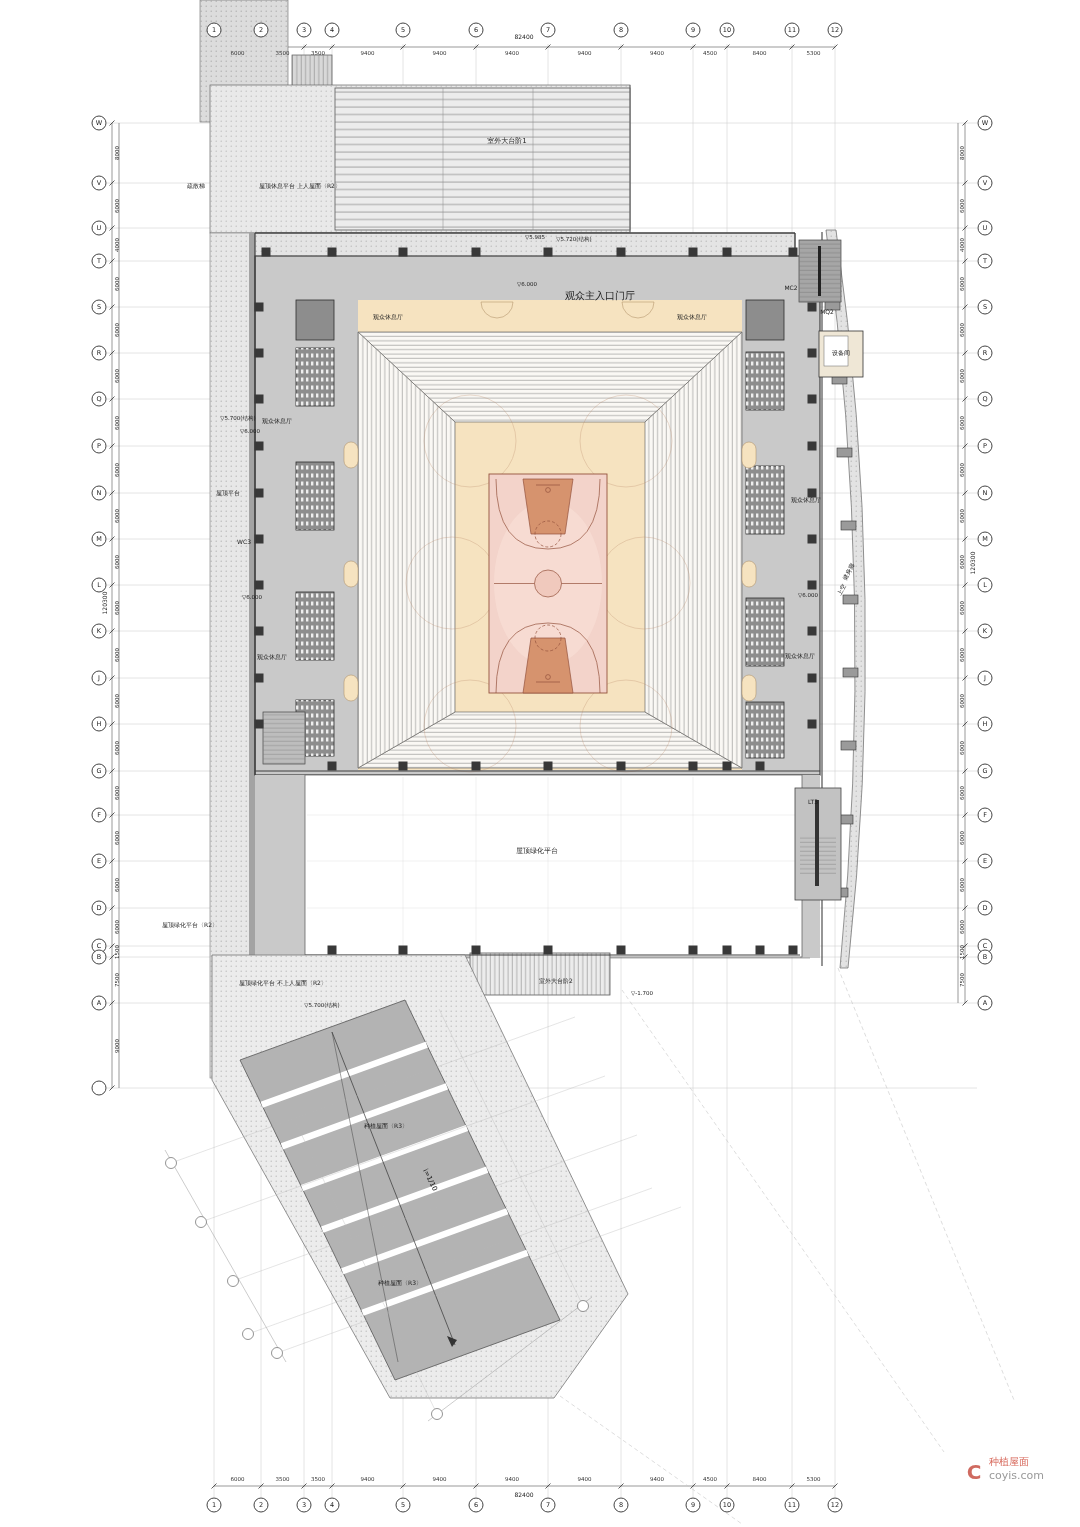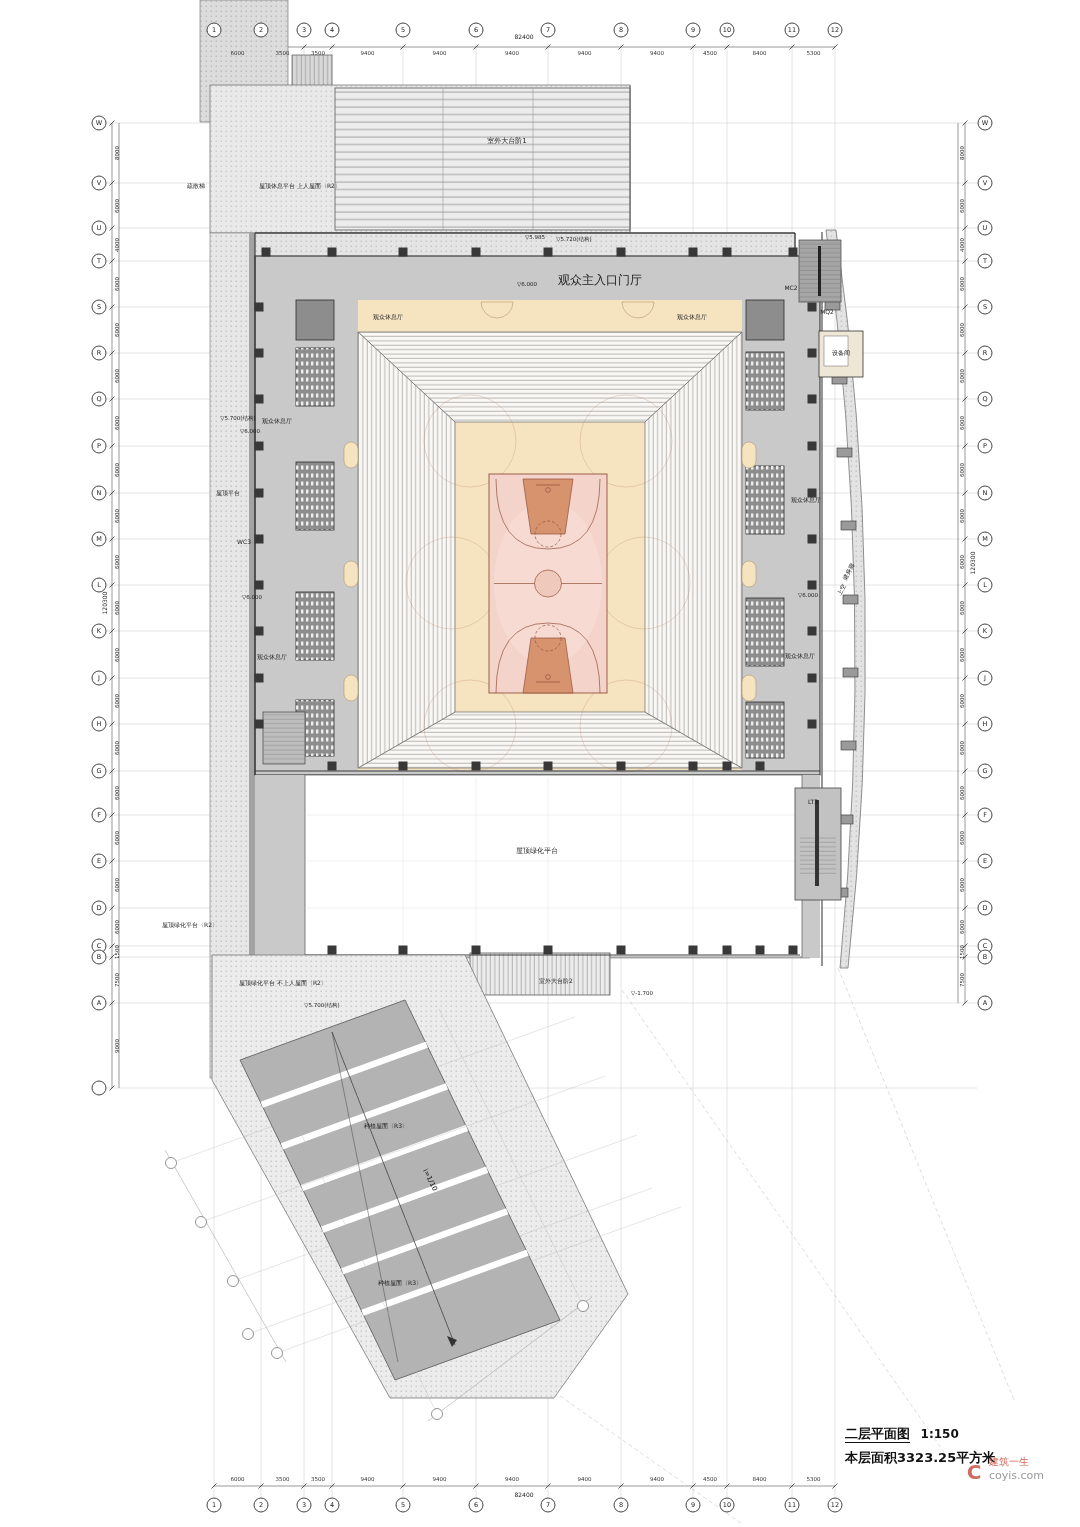--- a/index.html
+++ b/index.html
@@ -530,21 +530,21 @@
       <div class="dim rot" style="left: 117px; top: 927px;">6000</div>
       <div class="dim rot" style="left: 962px; top: 927px;">6000</div>
       <div class="dim rot" style="left: 117px; top: 951.5px;">1500</div>
       <div class="dim rot" style="left: 962px; top: 951.5px;">1500</div>
       <div class="dim rot" style="left: 117px; top: 980px;">7500</div>
       <div class="dim rot" style="left: 962px; top: 980px;">7500</div>
       <div class="dim rot" style="left: 117px; top: 1045.5px;">9000</div>
     </div>
   <div id="labels" class="layer">
       <div class="lab" style="left: 507px; top: 141px; font-size: 7px; transform: translate(-50%, -50%) rotate(0deg);">室外大台阶1</div>
-      <div class="lab" style="left: 600px; top: 280px; font-size: 12px; transform: translate(-50%, -50%) rotate(0deg);">观众主入口门厅</div>
+      <div class="lab" style="left: 600px; top: 296px; font-size: 10px; transform: translate(-50%, -50%) rotate(0deg);">观众主入口门厅</div>
       <div class="lab" style="left: 388px; top: 317px; font-size: 6px; transform: translate(-50%, -50%) rotate(0deg);">观众休息厅</div>
       <div class="lab" style="left: 692px; top: 317px; font-size: 6px; transform: translate(-50%, -50%) rotate(0deg);">观众休息厅</div>
       <div class="lab" style="left: 277px; top: 421px; font-size: 6px; transform: translate(-50%, -50%) rotate(0deg);">观众休息厅</div>
       <div class="lab" style="left: 272px; top: 657px; font-size: 6px; transform: translate(-50%, -50%) rotate(0deg);">观众休息厅</div>
       <div class="lab" style="left: 806px; top: 500px; font-size: 6px; transform: translate(-50%, -50%) rotate(0deg);">观众休息厅</div>
       <div class="lab" style="left: 800px; top: 656px; font-size: 6px; transform: translate(-50%, -50%) rotate(0deg);">观众休息厅</div>
       <div class="lab" style="left: 300px; top: 186px; font-size: 6px; transform: translate(-50%, -50%) rotate(0deg);">屋顶休息平台 上人屋面〈R2〉</div>
       <div class="lab" style="left: 196px; top: 186px; font-size: 6px; transform: translate(-50%, -50%) rotate(0deg);">疏散梯</div>
       <div class="lab" style="left: 228px; top: 493px; font-size: 6px; transform: translate(-50%, -50%) rotate(0deg);">屋顶平台</div>
       <div class="lab" style="left: 244px; top: 541px; font-size: 6px; transform: translate(-50%, -50%) rotate(0deg);">WC3</div>
@@ -570,29 +570,22 @@
       <div class="lab" style="left: 808px; top: 595px; font-size: 5.5px; transform: translate(-50%, -50%) rotate(0deg);">▽6.000</div>
       <div class="lab" style="left: 642px; top: 993px; font-size: 5.5px; transform: translate(-50%, -50%) rotate(0deg);">▽-1.700</div>
       <div class="lab" style="left: 322px; top: 1005px; font-size: 5.5px; transform: translate(-50%, -50%) rotate(0deg);">▽5.700(结构)</div>
     </div>
 
   <div class="total" style="left:524px;top:36px">82400</div>
   <div class="total" style="left:524px;top:1494px">82400</div>
   <div class="total rot" style="left:104px;top:603px">120300</div>
   <div class="total rot" style="left:972px;top:563px">120300</div>
 
-  <div class="title-block">
-    <div class="tb-line1">
-      <span class="tb-title">二层平面图</span>
-      <span class="tb-scale">1:150</span>
-    </div>
-    <div class="tb-area">本层面积3323.25平方米</div>
-  </div>
 
   <div class="watermark">
     <span class="wm-logo">C</span>
     <div class="wm-text">
-      <div class="wm-brand">建筑一生</div>
+      <div class="wm-brand">种植屋面</div>
       <div class="wm-site">coyis.com</div>
     </div>
   </div>
 
 </div>
 
 </body></html>

